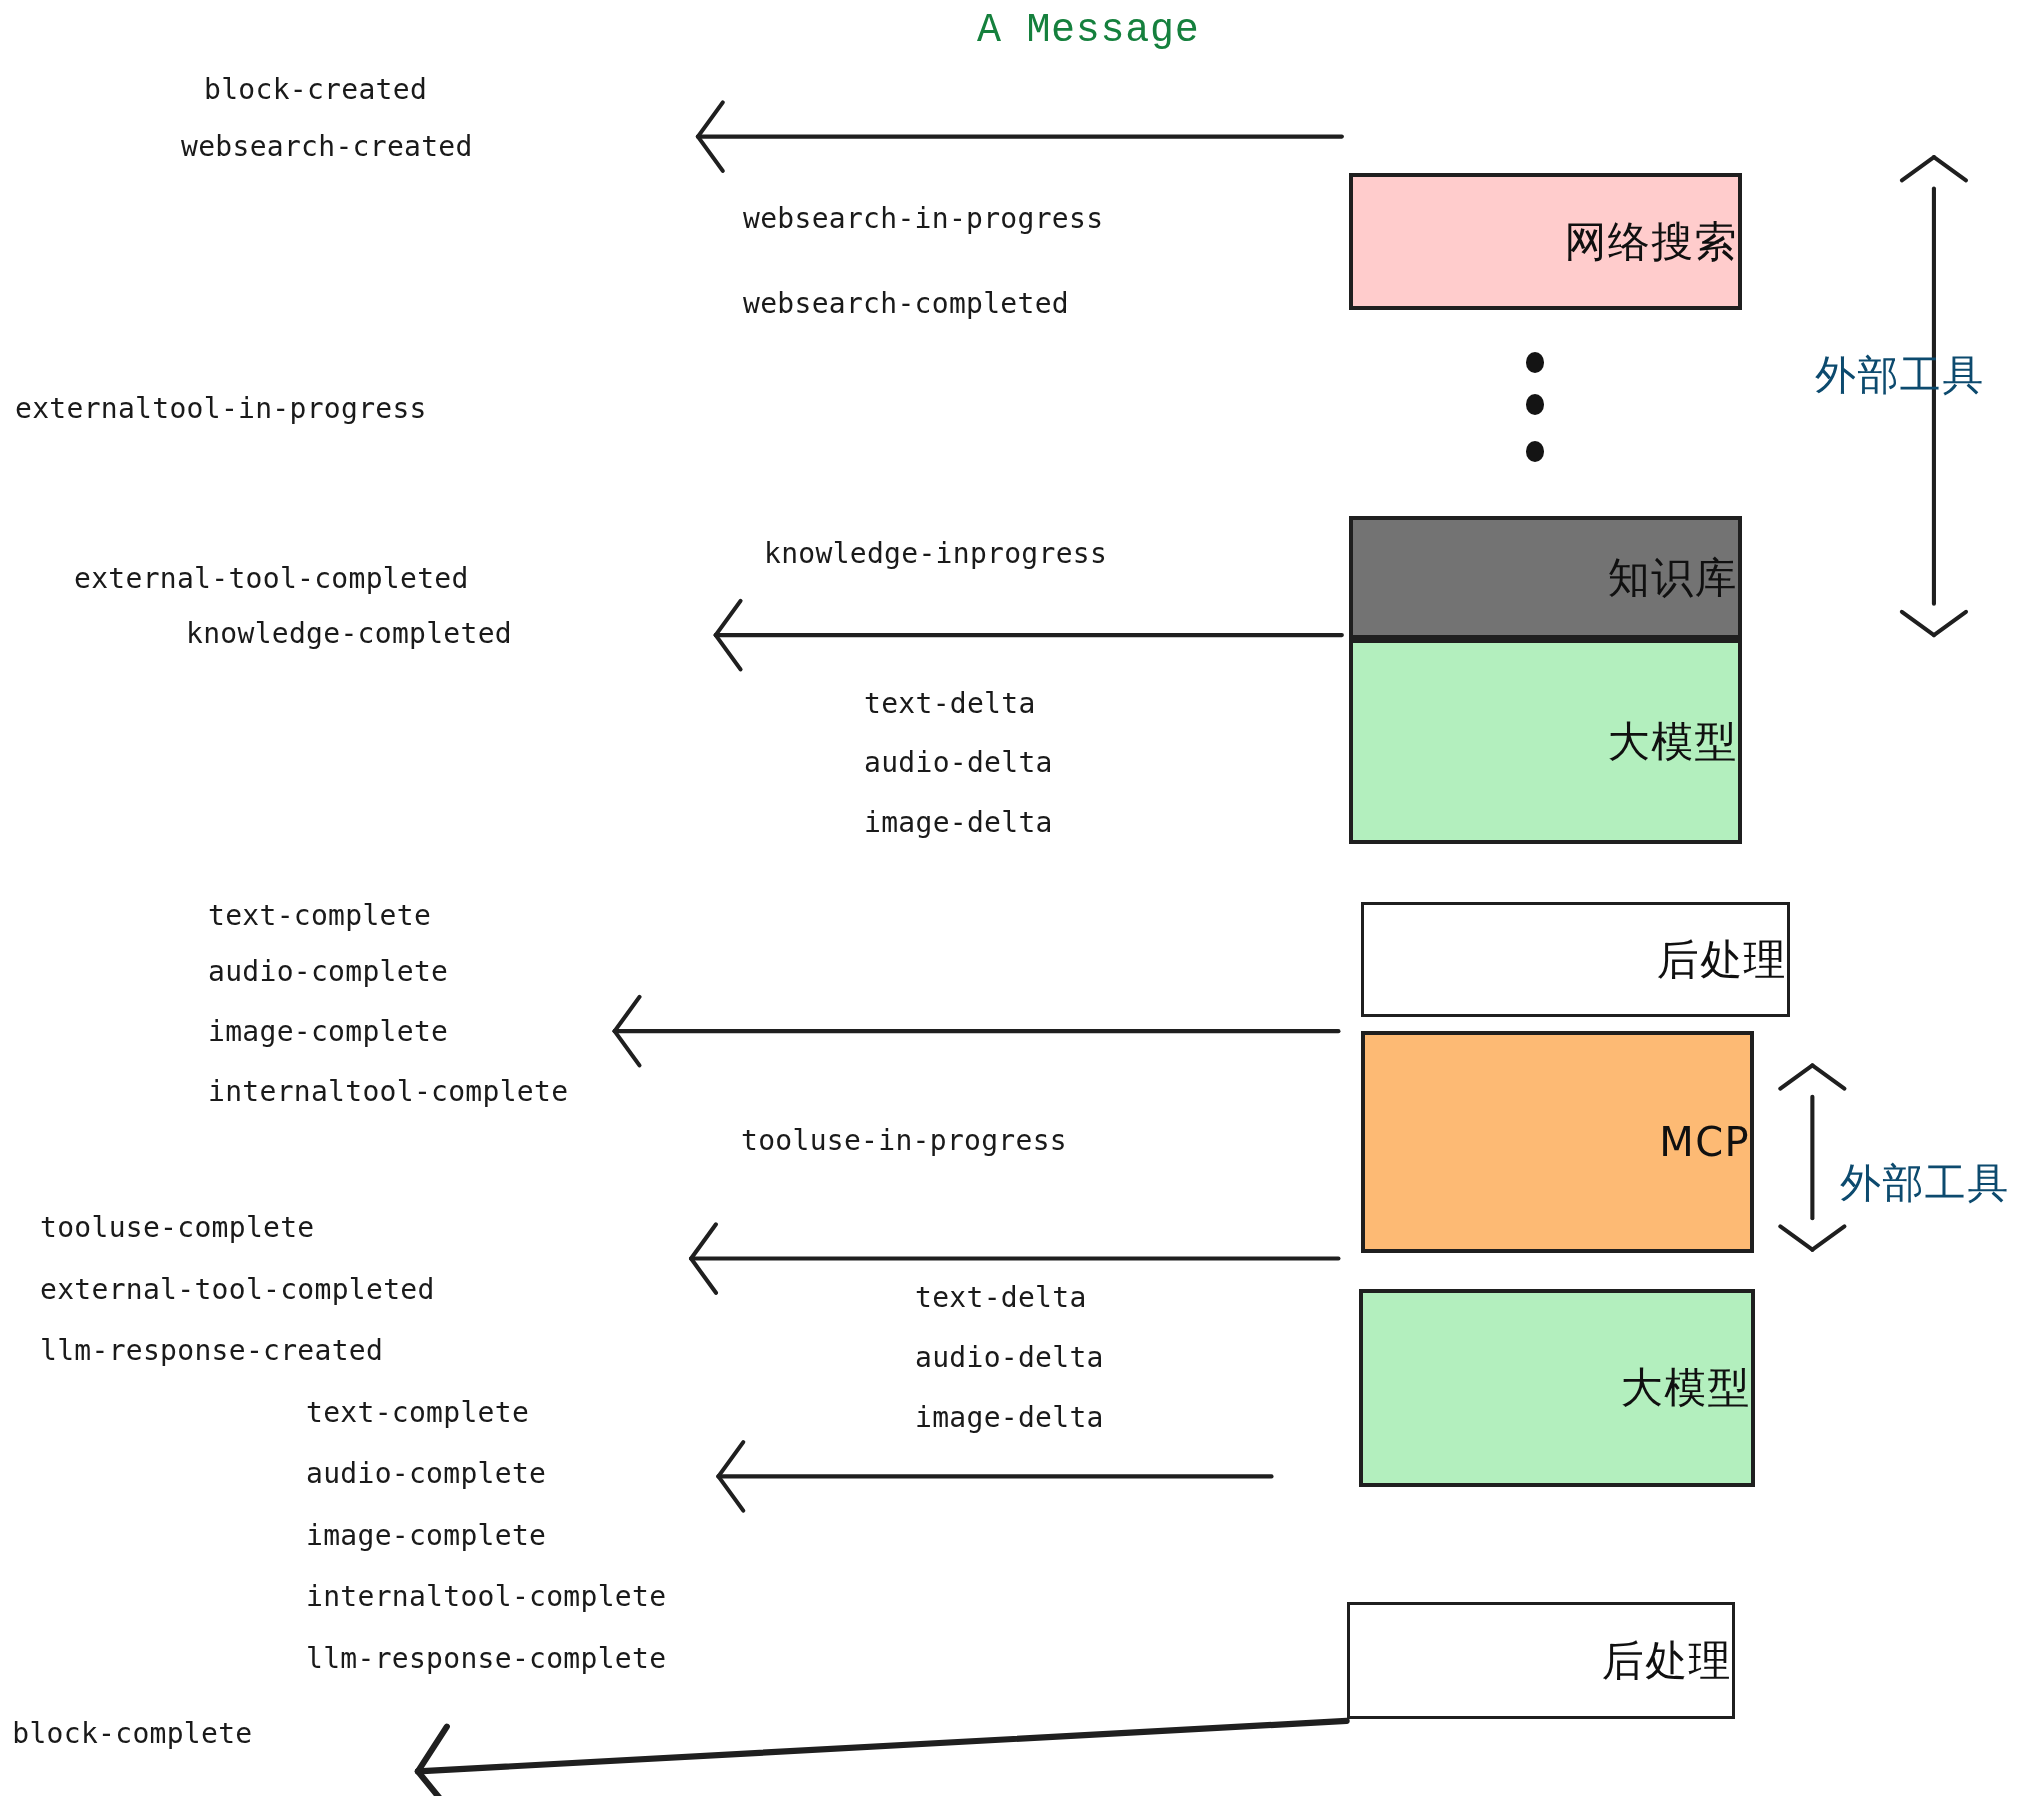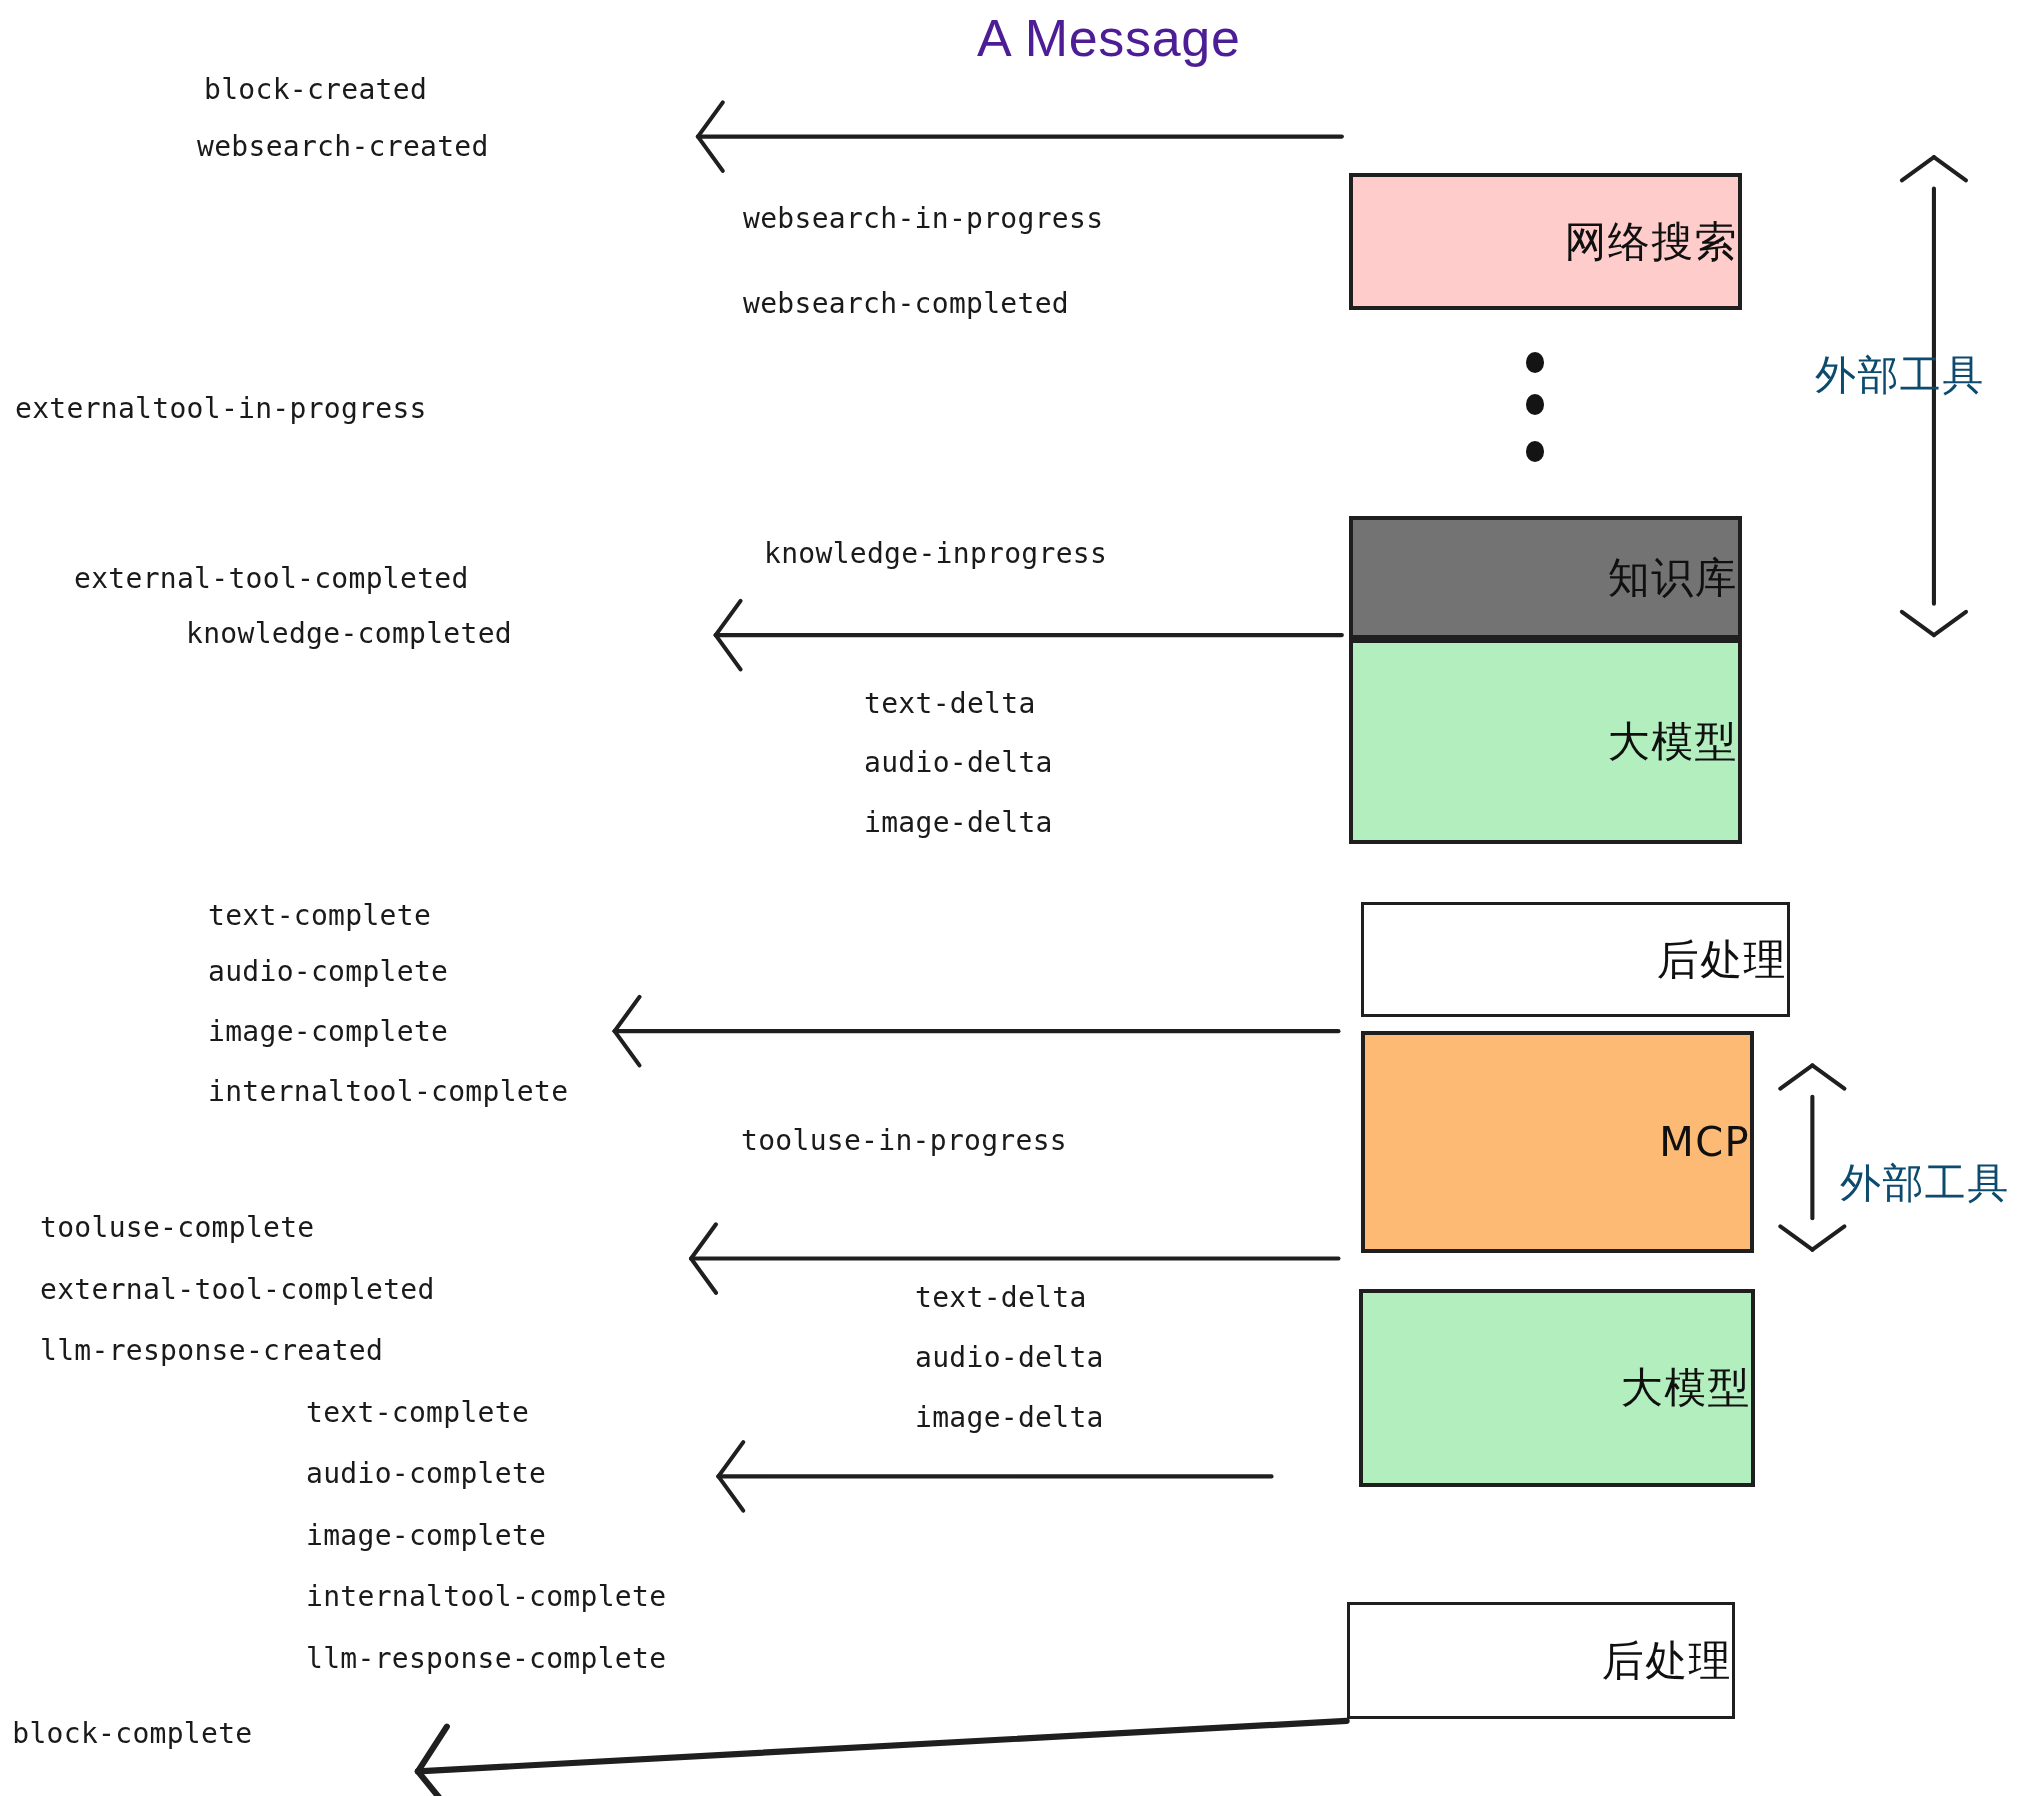--- a/index.html
+++ b/index.html
@@ -20,23 +20,23 @@
     position: absolute;
     font-family: "DejaVu Sans Mono", monospace;
     font-size: 28px;
     line-height: 1;
     color: #1a1a1a;
     letter-spacing: 0.3px;
     white-space: nowrap;
   }
   .title {
     position: absolute;
-    font-family: Liberation Sans, sans-serif;
-    font-size: 52px;
-    color: #4c1d95;
+    font-family: Liberation Mono, monospace;
+    font-size: 40px;
+    color: #15803d;
     white-space: nowrap;
     letter-spacing: 0.7px;
   }
   
   .node {
     position: absolute;
     box-sizing: border-box;
     border: 4.8px solid #1f1f1f;
     display: flex;
     align-items: center;
@@ -161,21 +161,21 @@
     </div>
 
   <div id="dot-layer">
       <div class="dot" style="left: 1526px; top: 352px;"></div>
       <div class="dot" style="left: 1526px; top: 394px;"></div>
       <div class="dot" style="left: 1526px; top: 441px;"></div>
     </div>
 
   <div id="event-layer">
       <div class="evt" style="left: 204px; top: 76px;">block-created</div>
-      <div class="evt" style="left: 181px; top: 133px; margin-left: 16px;">websearch-created</div>
+      <div class="evt" style="left: 181px; top: 133px;">websearch-created</div>
       <div class="evt" style="left: 743px; top: 205px;">websearch-in-progress</div>
       <div class="evt" style="left: 743px; top: 290px;">websearch-completed</div>
       <div class="evt" style="left: 15px; top: 395px;">externaltool-in-progress</div>
       <div class="evt" style="left: 764px; top: 540px;">knowledge-inprogress</div>
       <div class="evt" style="left: 74px; top: 565px;">external-tool-completed</div>
       <div class="evt" style="left: 186px; top: 620px;">knowledge-completed</div>
       <div class="evt" style="left: 864px; top: 690px;">text-delta</div>
       <div class="evt" style="left: 864px; top: 749px;">audio-delta</div>
       <div class="evt" style="left: 864px; top: 809px;">image-delta</div>
       <div class="evt" style="left: 208px; top: 902px;">text-complete</div>

